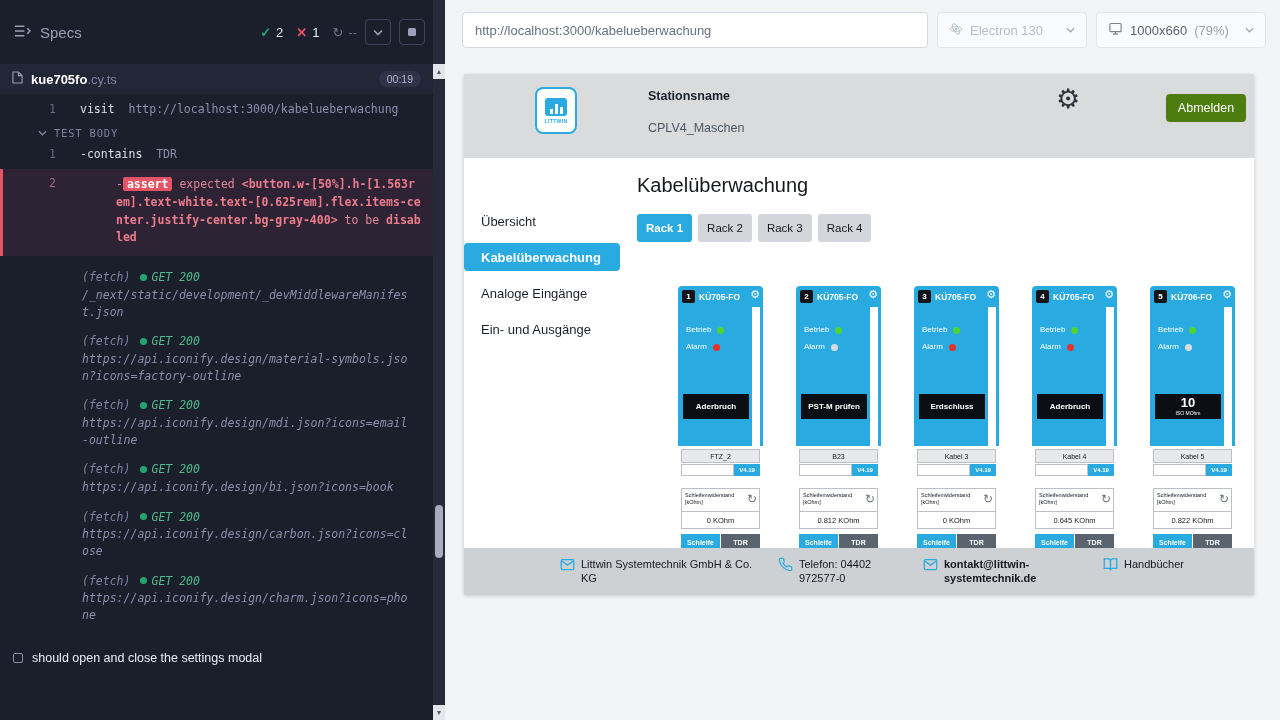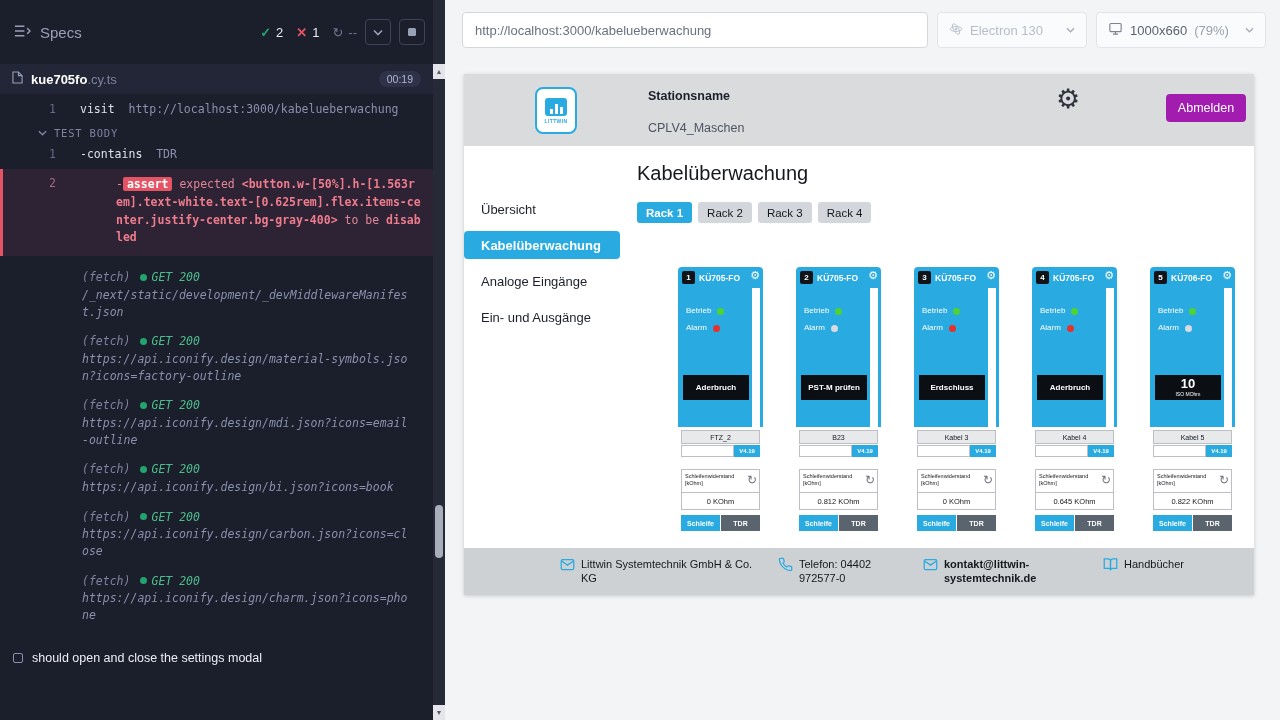--- a/index.html
+++ b/index.html
@@ -54,39 +54,39 @@
   .stage { flex:1; display:flex; flex-direction:column; }
   .topbar { height:60px; display:flex; align-items:center; gap:9px; padding:0 14px 0 17px; flex-shrink:0; }
   .url { width:466px; height:36px; background:#fff; border:1px solid #d4d7dd; border-radius:4px; display:flex; align-items:center; padding:0 12px; font-size:13px; color:#6a7180; }
   .sel { height:36px; border:1px solid #e2e4e9; background:#fafbfc; border-radius:4px; display:flex; align-items:center; padding:0 11px; font-size:13px; gap:7px; cursor:pointer; }
   .sel-browser { width:150px; color:#b7bdc8; }
   .sel-view { width:170px; color:#5b6270; }
   .zoom { color:#9aa1ac; }
   .chev { margin-left:auto; color:#a8aeb8; display:flex; }
   .view { flex:1; position:relative; }
   .app { position:absolute; left:19px; top:14px; width:790px; height:521px; background:#fff; box-shadow:0 1px 4px rgba(0,0,0,.18); overflow:hidden; display:flex; flex-direction:column; }
-  .app-head { height:72px; background:#d9dbdd; position:relative; flex-shrink:0; }
+  .app-head { height:84px; background:#d9dbdd; position:relative; flex-shrink:0; }
   .logo { position:absolute; left:71px; top:13px; width:42px; height:47px; background:#fff; border:2px solid #29abe2; border-radius:8px; display:flex; flex-direction:column; align-items:center; justify-content:center; gap:2px; }
   .logo-mark { width:22px; height:18px; background:#29abe2; border-radius:3px; display:flex; align-items:flex-end; justify-content:center; gap:2px; padding:3px 3px 2px; }
   .logo-bar { width:3px; background:#fff; }
   .lb1 { height:5px; } .lb2 { height:10px; } .lb3 { height:7px; }
   .logo-text { font-size:5px; font-weight:bold; color:#29abe2; letter-spacing:.4px; }
   .station { position:absolute; left:184px; top:15px; }
   .station-label { font-size:12.5px; font-weight:bold; color:#1b202a; }
   .station-value { font-size:12.5px; color:#4d5563; margin-top:18px; }
   .gear { position:absolute; left:592px; top:12px; font-size:27px; color:#2f343c; cursor:pointer; line-height:1; }
-  .logout { position:absolute; right:8px; top:20px; width:80px; height:28px; background:#a21caf; color:#fff; border:none; border-radius:4px; font-size:12.5px; cursor:pointer; font-family:"Liberation Sans",sans-serif; }
+  .logout { position:absolute; right:8px; top:20px; width:80px; height:28px; background:#4d7c0f; color:#fff; border:none; border-radius:4px; font-size:12.5px; cursor:pointer; font-family:"Liberation Sans",sans-serif; }
   .app-body { flex:1; display:flex; overflow:hidden; background:#fff; }
   .side { width:156px; padding-top:41px; flex-shrink:0; }
   .side-item { height:28px; margin:8px 0; display:flex; align-items:center; padding-left:17px; font-size:13px; color:#1b202a; font-weight:500; cursor:pointer; }
   .side-item.active { background:#29abe2; color:#fff; font-weight:bold; border-radius:4px; }
   .main { flex:1; padding:16px 0 0 17px; overflow:hidden; }
   .page-title { font-size:20px; color:#15181d; font-weight:500; }
   .tabs { display:flex; gap:6px; margin-top:17px; }
-  .tab { height:21px; padding:0 9px; display:flex; align-items:center; font-size:11.5px; background:#d3d6da; color:#15181d; border-radius:3px; cursor:pointer; }
+  .tab { height:28px; padding:0 9px; display:flex; align-items:center; font-size:11.5px; background:#d3d6da; color:#15181d; border-radius:3px; cursor:pointer; }
   .tab.active { background:#29abe2; color:#fff; font-weight:bold; }
   .cards { display:flex; gap:33px; margin:44px 0 0 41px; }
   .card { width:85px; height:300px; background:#29abe2; border-radius:4px; position:relative; color:#fff; flex-shrink:0; }
   .card-head { display:flex; align-items:center; padding:4px 4px 0 4px; gap:4px; }
   .card-num { width:13px; height:13px; background:#101418; font-size:8px; font-weight:bold; display:flex; align-items:center; justify-content:center; border-radius:2px; }
   .card-title { font-size:8.5px; font-weight:bold; }
   .card-gear { position:absolute; right:3px; top:1px; font-size:11px; color:#fff; cursor:pointer; line-height:1.4; }
   .card-strip { position:absolute; right:3px; top:21px; width:8px; height:139px; background:#fff; }
   .sig { display:flex; align-items:flex-end; gap:6px; padding-left:8px; font-size:8px; }
   .sig1 { margin-top:22px; } .sig2 { margin-top:8px; }

